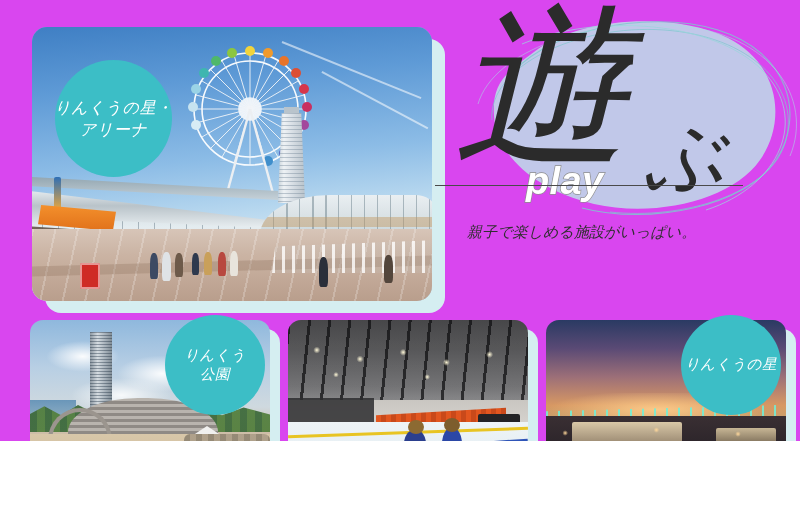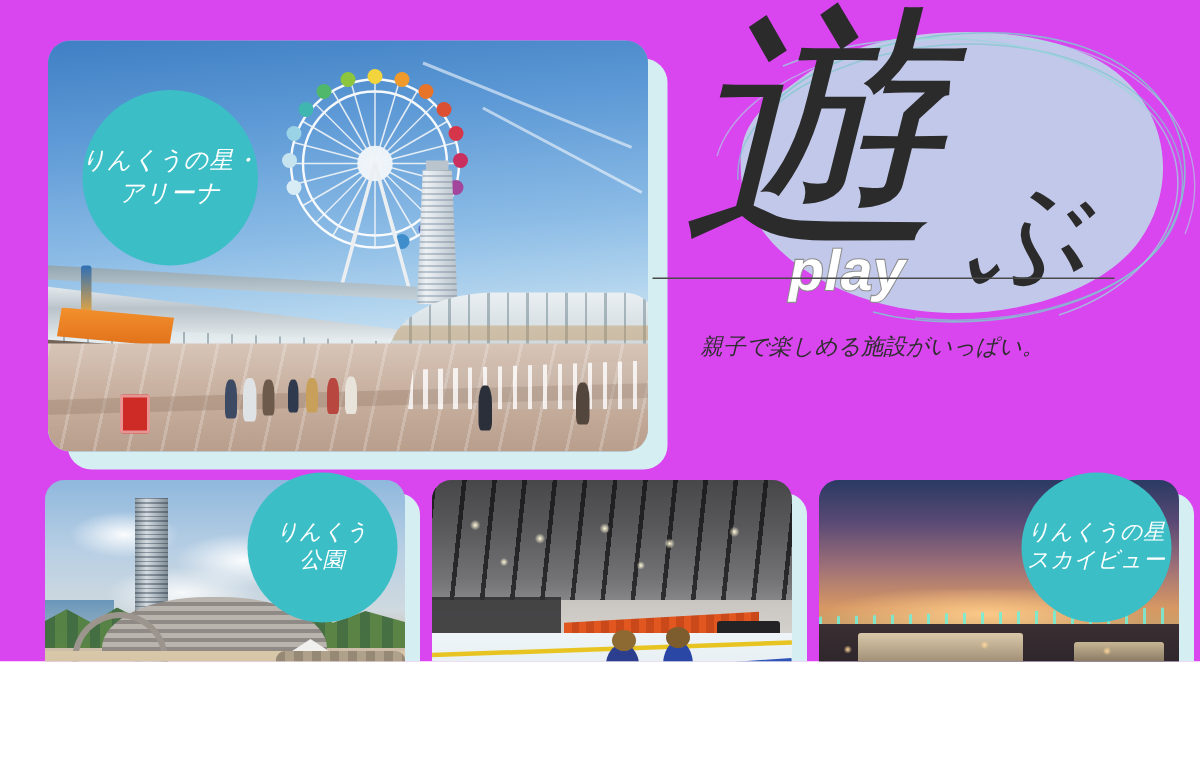--- a/index.html
+++ b/index.html
@@ -529,17 +529,16 @@
           <g fill="none" stroke="#7fe8e0" stroke-width="1.2" opacity="0.9">
             <path d="M4 26 C 12 8, 26 2, 34 10 C 42 18, 54 12, 60 22"></path>
             <path d="M10 30 C 18 16, 30 12, 38 20 C 46 28, 54 26, 58 30"></path>
             <ellipse cx="30" cy="22" rx="10" ry="7"></ellipse>
           </g>
         </svg>
       </div>
     </div>
     <div class="badge thumb-badge" style="left:135px;top:-5px;">
       <span>りんくうの星</span>
-      <span>スカイビュー</span>
     </div>
   </div>
 
 </div>
 
 </body></html>

